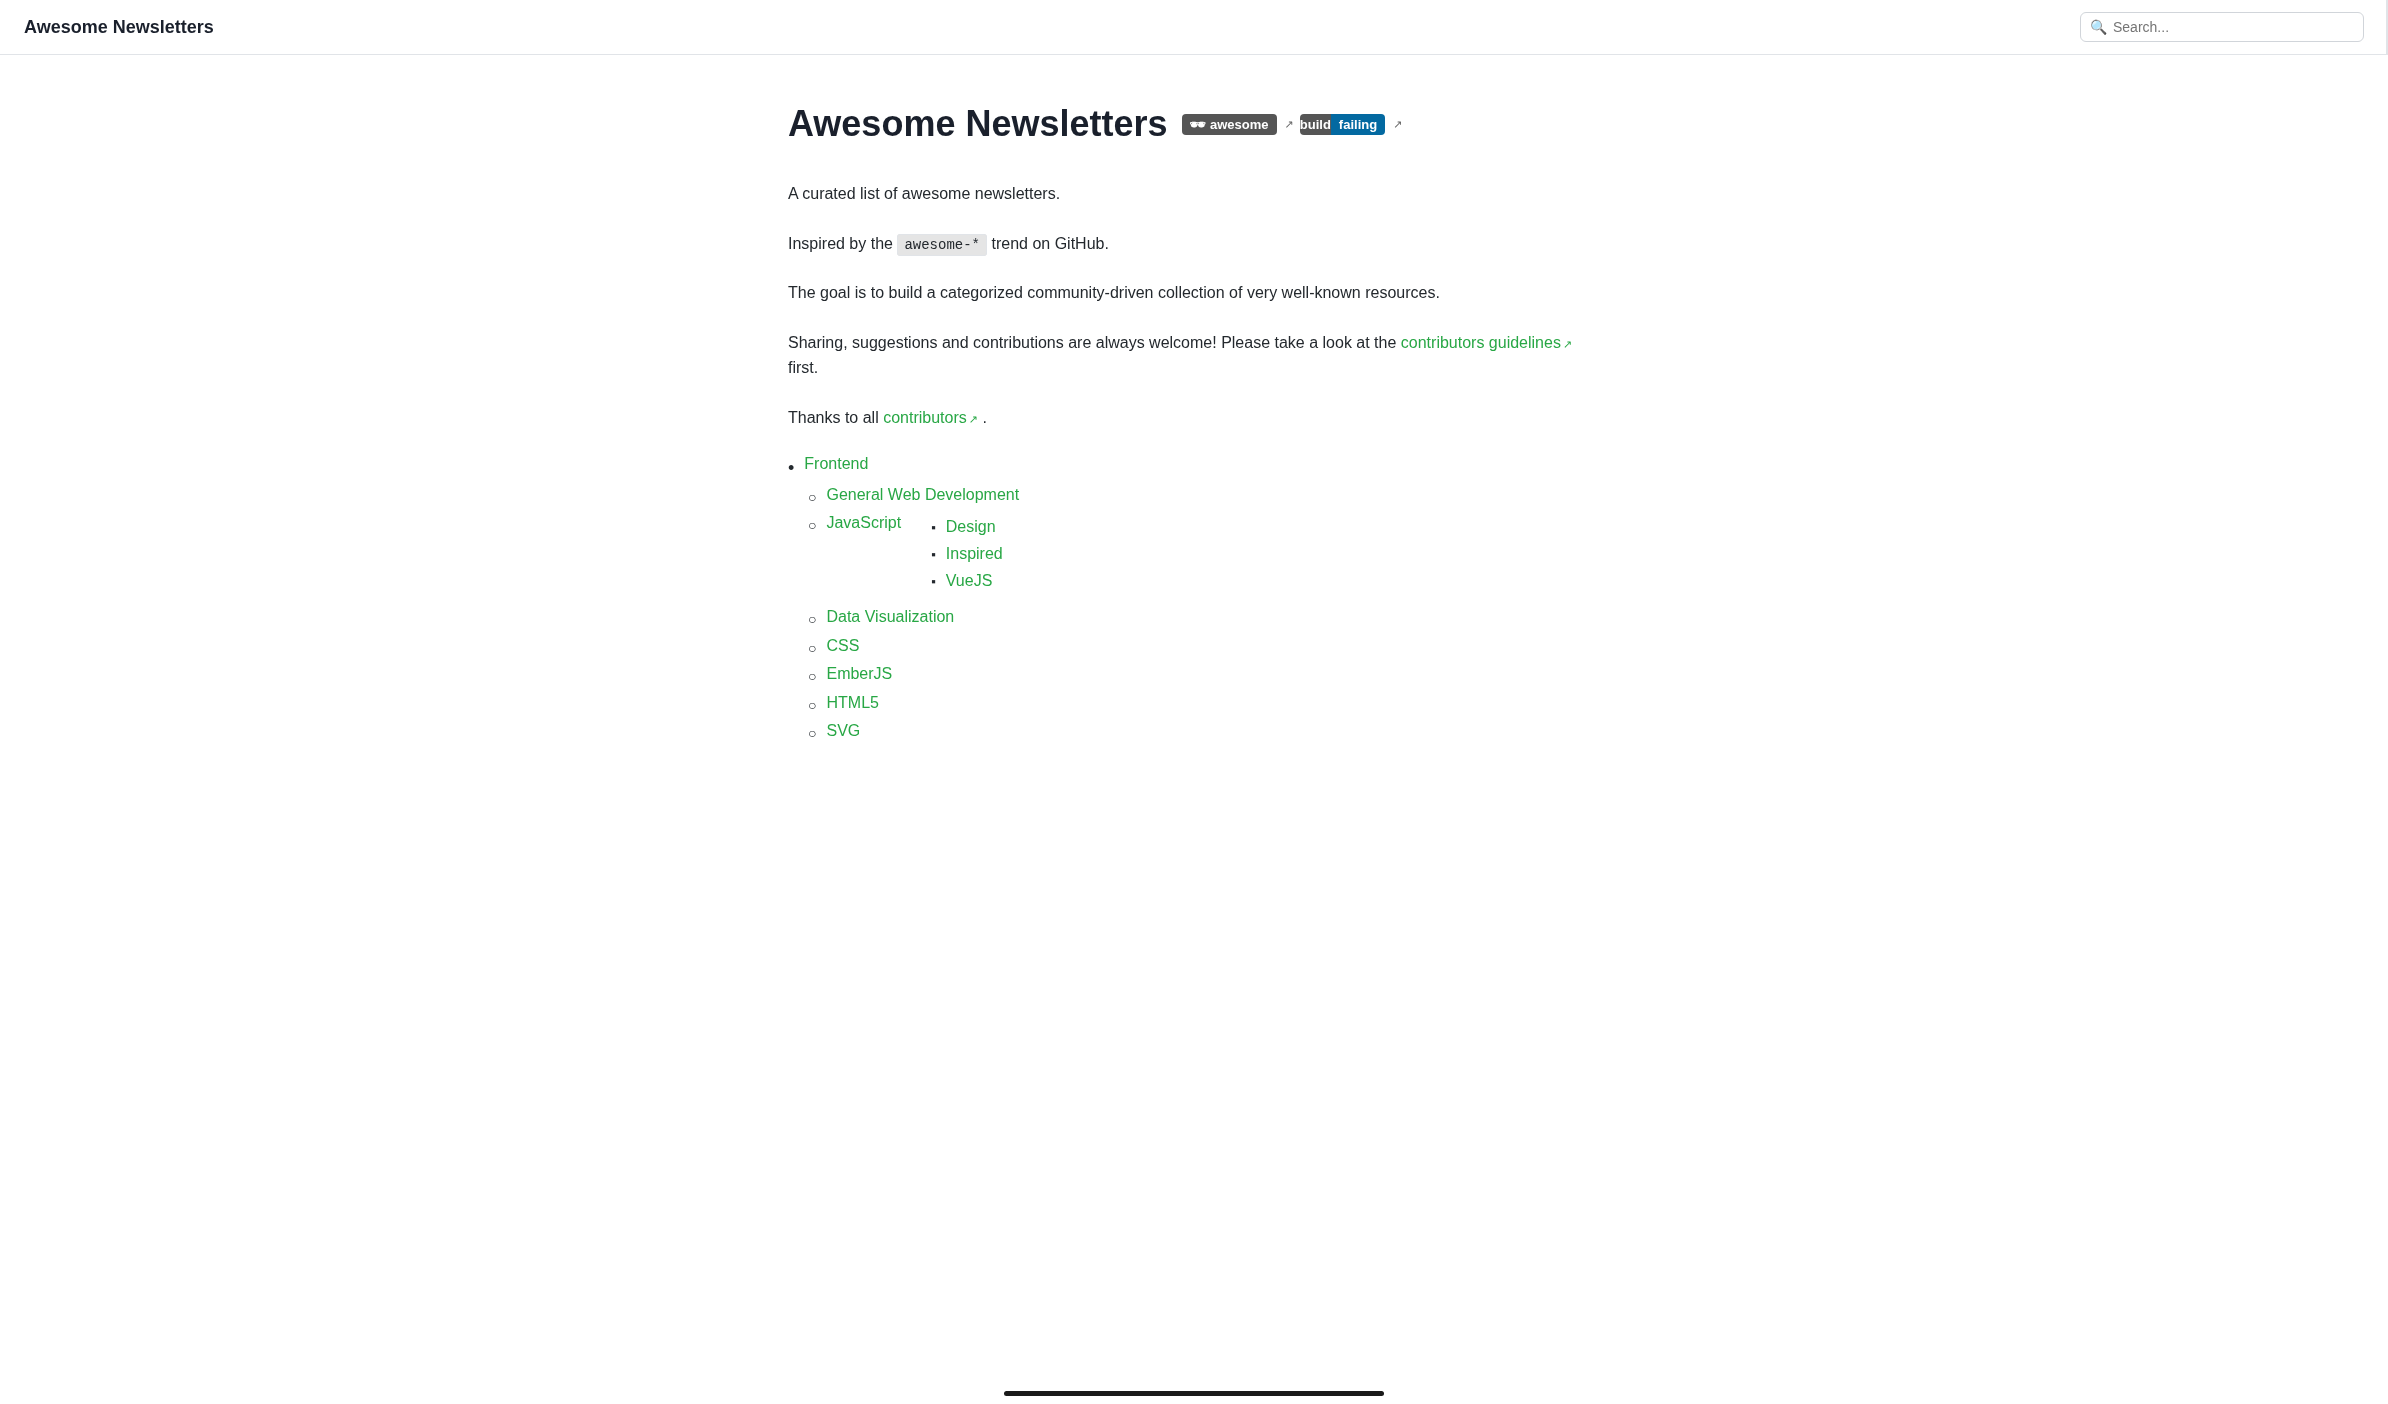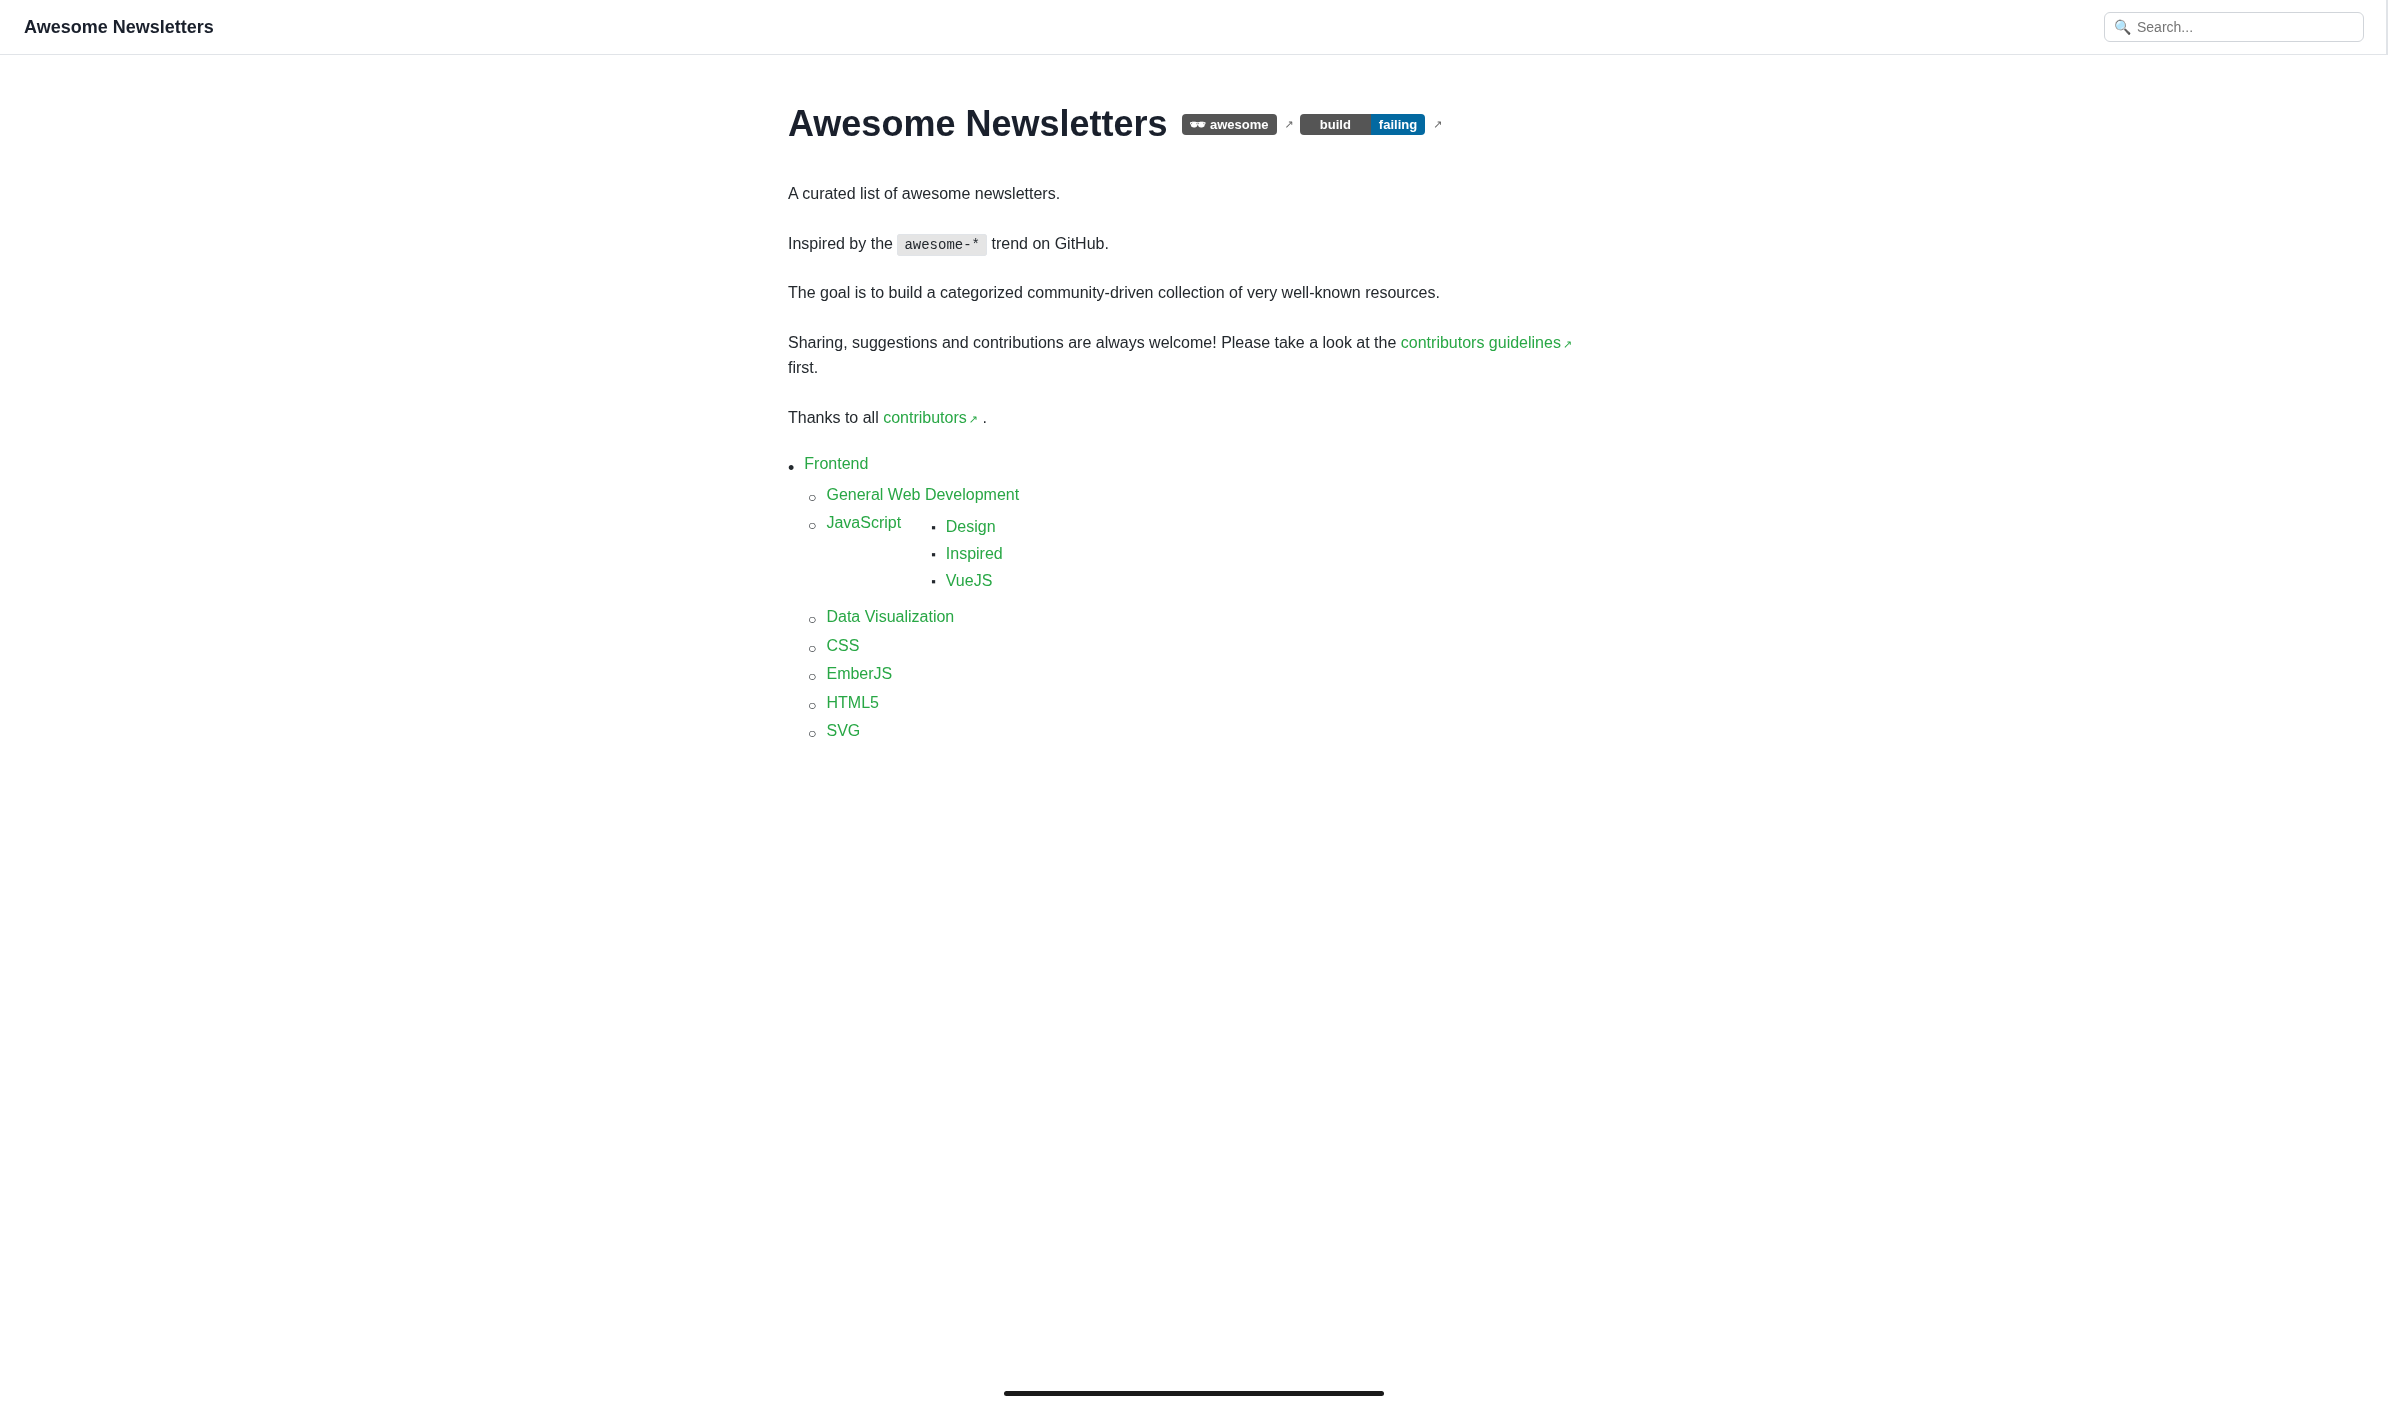--- a/index.html
+++ b/index.html
@@ -45,21 +45,21 @@
       left: 10px;
       color: #aaa;
       font-size: 14px;
     }
 
     .search-input {
       border: 1px solid #d1d5da;
       border-radius: 6px;
       padding: 6px 12px 6px 32px;
       font-size: 14px;
-      width: 260px;
+      width: 284px;
       color: #586069;
       background: #fff;
       outline: none;
     }
 
     .vertical-divider {
       position: absolute;
       right: 0;
       top: 0;
       bottom: 0;
@@ -128,21 +128,21 @@
       border-radius: 4px;
       overflow: hidden;
       font-size: 13px;
       font-weight: 600;
       text-decoration: none;
     }
 
     .badge-build-left {
       background: #555;
       color: #fff;
-      padding: 3px 20px;
+      padding: 3px 0;
     }
 
     .badge-build-right {
       background: #0369a1;
       color: #fff;
       padding: 3px 8px;
     }
 
     
     .text-block {

